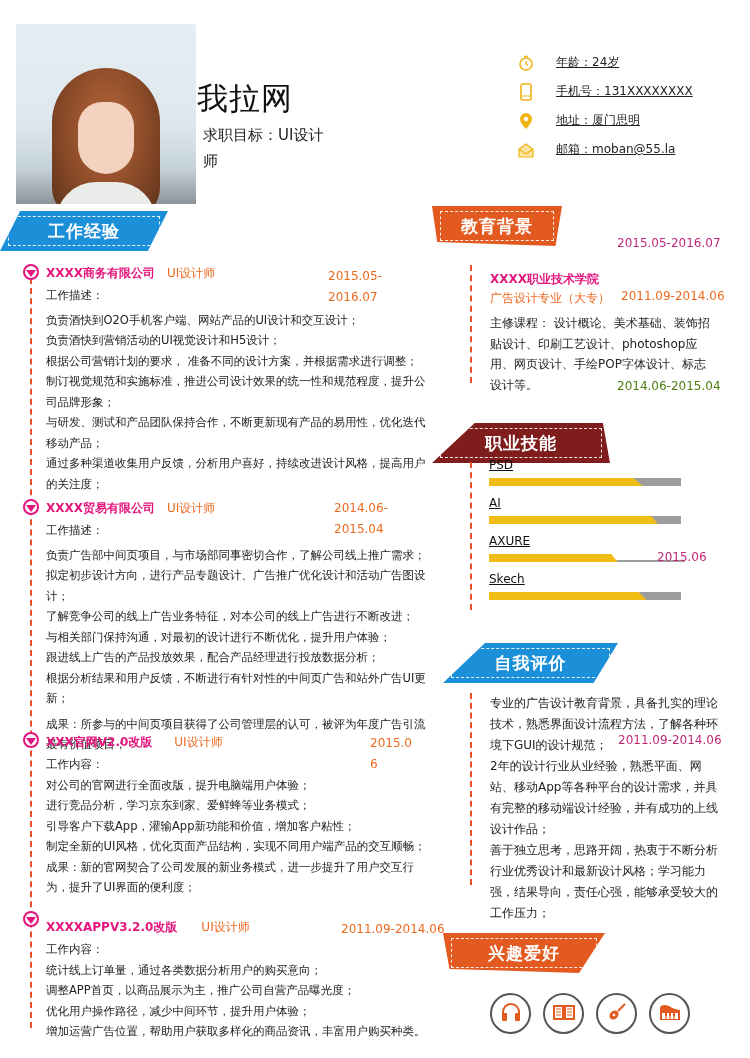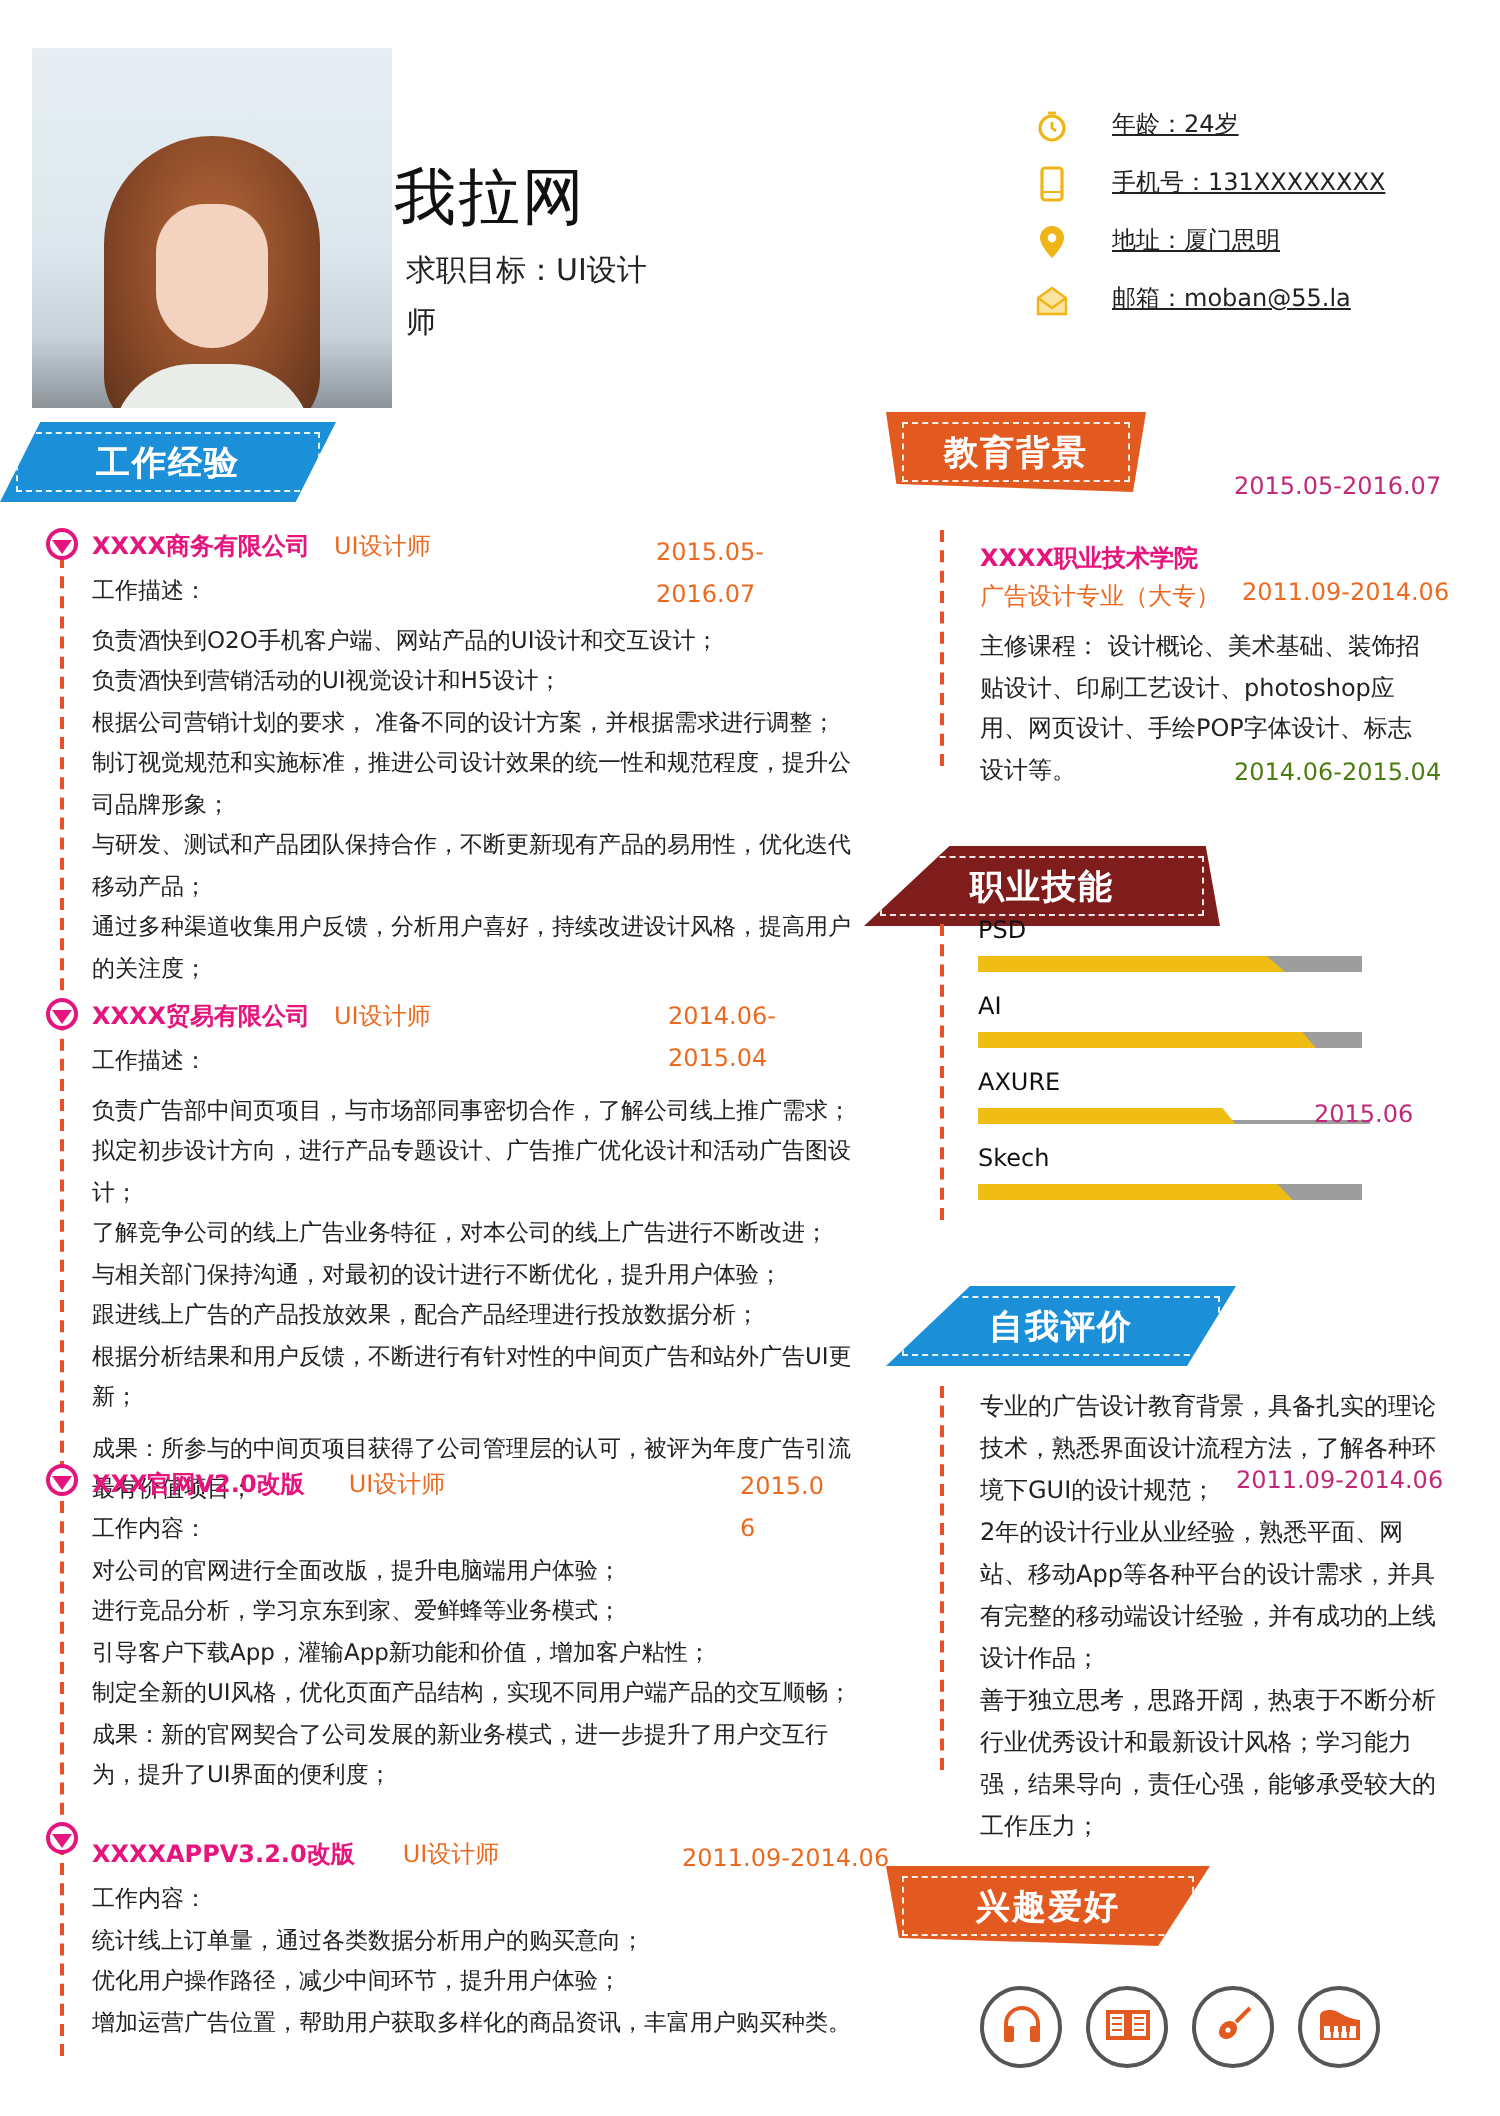--- a/index.html
+++ b/index.html
@@ -25,21 +25,21 @@
   .contact-row .txt { font-size: 12px; color: #222; text-decoration: underline; }
 
   
   .ribbon { height: 40px; color: #fff; font-weight: bold; font-size: 17px; letter-spacing: 1px; display: flex; align-items: center; justify-content: center; }
   .ribbon .dash { position: absolute; inset: 5px 8px; border: 1.5px dashed rgba(255,255,255,0.9); pointer-events: none; }
   .rb-blue { background: #1b8fd8; }
   .rb-orange { background: #e35a20; }
   .rb-yellow { background: #7f1d1d; margin-top: 21px; }
 
   .work-rb { left: 0; top: 211px; width: 168px; clip-path: polygon(12% 0, 100% 0, 88% 100%, 0 100%); }
-  .edu-rb { left: 443px; top: 206px; width: 130px; clip-path: polygon(0 0, 100% 0, 95% 100%, 4% 90%); }
+  .edu-rb { left: 432px; top: 206px; width: 130px; clip-path: polygon(0 0, 100% 0, 95% 100%, 4% 90%); }
   .skill-rb { left: 432px; top: 402px; width: 178px; clip-path: polygon(24% 0, 96% 0, 100% 100%, 0 100%); }
   .self-rb { left: 443px; top: 643px; width: 175px; clip-path: polygon(24% 0, 100% 0, 86% 100%, 0 100%); }
   .hobby-rb { left: 443px; top: 933px; width: 162px; clip-path: polygon(0 0, 100% 0, 84% 100%, 4% 90%); }
 
   
   .timeline-left { left: 30px; top: 268px; height: 760px; border-left: 2px dashed #e9502a; }
   .marker { width: 16px; height: 16px; border-radius: 50%; border: 2px solid #e5157d; background: #fff; display: flex; align-items: center; justify-content: center; }
   .marker::after { content: ""; border-left: 5px solid transparent; border-right: 5px solid transparent; border-top: 7px solid #e5157d; margin-top: 2px; }
 
   .job { left: 46px; width: 380px; }
@@ -55,21 +55,21 @@
   .timeline-right { left: 470px; border-left: 2px dashed #e9502a; }
   .edu-date1 { left: 617px; top: 236px; font-size: 12px; color: #c0287a; }
   .school { left: 490px; top: 271px; font-size: 12px; font-weight: bold; color: #e5157d; }
   .major { left: 490px; top: 290px; font-size: 12px; color: #ec6a20; }
   .edu-date2 { left: 621px; top: 289px; font-size: 12px; color: #ec6a20; }
   .courses { left: 490px; top: 313px; width: 225px; font-size: 12px; line-height: 20.5px; color: #222; }
   .edu-date3 { left: 617px; top: 379px; font-size: 12px; color: #4d7c0f; }
 
   .skills { left: 489px; top: 458px; width: 195px; }
   .skill { height: 38px; position: relative; }
-  .skill .lbl { font-size: 12px; color: #111; height: 18px; }
+  .skill .lbl { font-size: 12px; color: #111; height: 18px; text-decoration: underline; }
   .skill .bar { position: absolute; left: 0; top: 20px; width: 192px; height: 8px; background: #9d9d9d; }
   .skill .fill { position: absolute; left: 0; top: 0; height: 8px; background: #f0bd15; }
   .skill .thin { height: 2px; top: 26px; background: #9d9d9d; }
   .skill-date { left: 657px; top: 550px; font-size: 12px; color: #c0287a; }
 
   .selfeval { left: 490px; top: 693px; width: 230px; font-size: 12px; line-height: 20.5px; color: #222; }
   .self-date { left: 618px; top: 733px; font-size: 12px; color: #c0287a; }
 
   .hobbies { left: 490px; top: 993px; display: flex; gap: 12px; }
   .hobby { width: 41px; height: 41px; border-radius: 50%; border: 2px solid #555; display: flex; align-items: center; justify-content: center; }
@@ -199,20 +199,21 @@
 
 <div class="abs marker" style="left:23px; top:911px;"></div>
 <div class="abs job" style="top:919px;">
   <div class="job-head">
     <span class="company">XXXXAPPV3.2.0改版</span>
     <span class="role" style="margin-left:24px;">UI设计师</span>
   </div>
   <div class="job-body">
     <p>工作内容：</p>
     <p>统计线上订单量，通过各类数据分析用户的购买意向；</p>
+    <p>调整APP首页，以商品展示为主，推广公司自营产品曝光度；</p>
     <p>优化用户操作路径，减少中间环节，提升用户体验；</p>
     <p>增加运营广告位置，帮助用户获取多样化的商品资讯，丰富用户购买种类。</p>
   </div>
 </div>
 <div class="abs date-col" style="left:341px; top:919px;">2011.09-2014.06</div>
 
 <div class="abs ribbon rb-orange edu-rb">
   <span class="dash"></span>
   <span>教育背景</span>
 </div>

